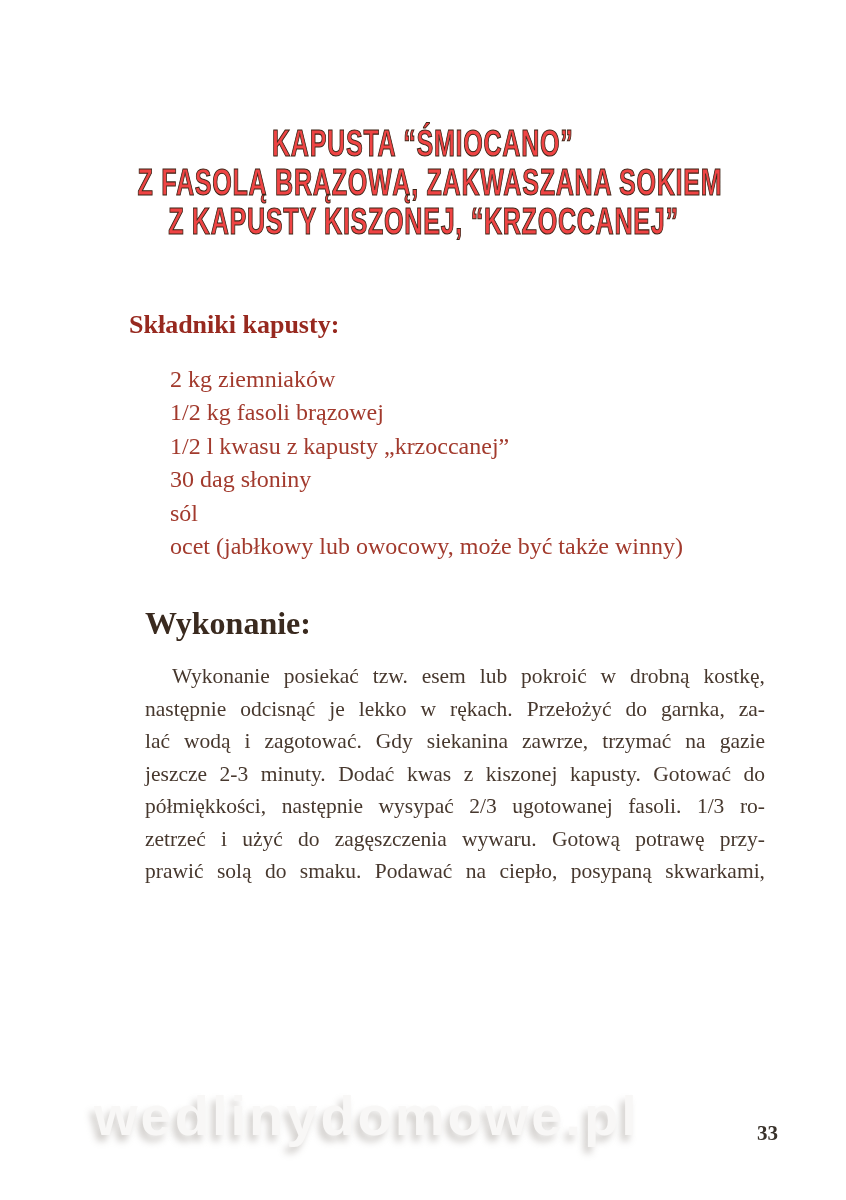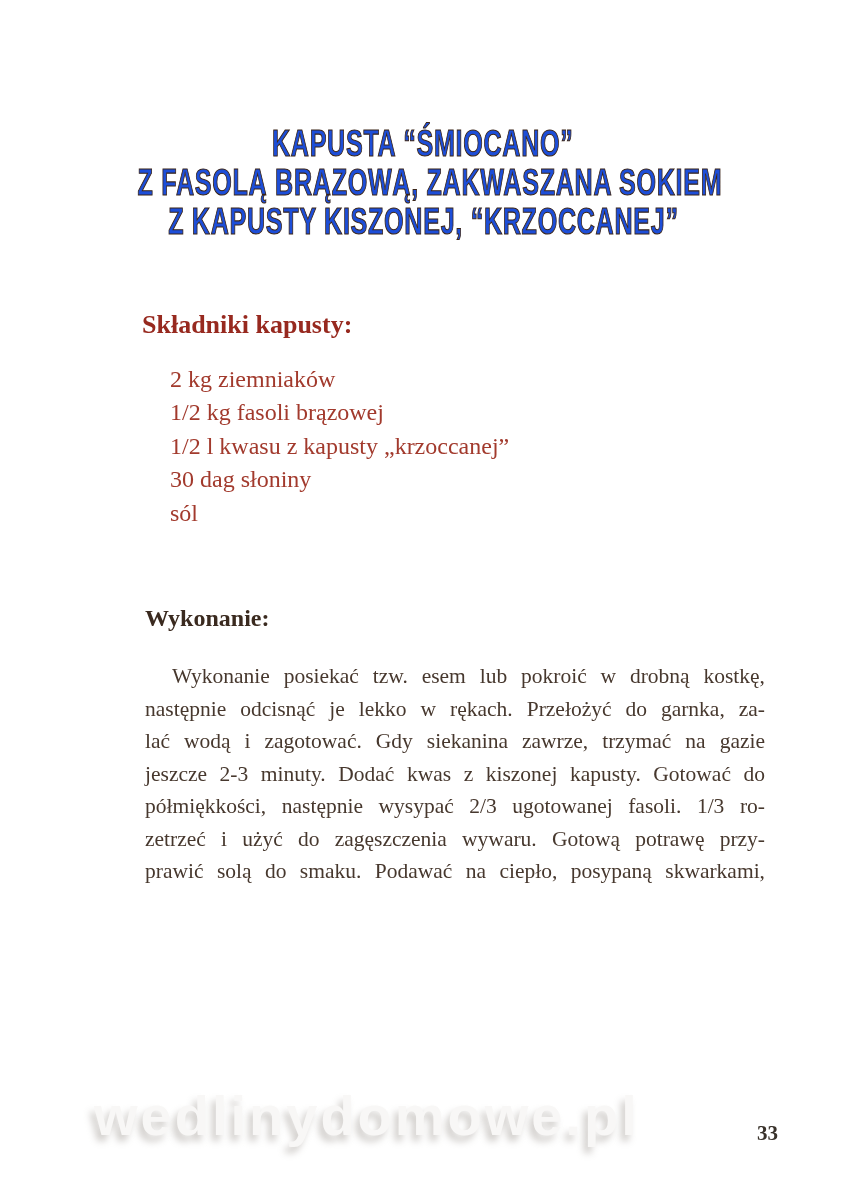--- a/index.html
+++ b/index.html
@@ -16,21 +16,21 @@
     font-family: "Liberation Serif", serif;
   }
 
   
   .title-block {
     position: absolute;
     top: 124px;
     left: 0;
     width: 846px;
     text-align: center;
-    color: #1d4ed8;
+    color: #ef4444;
   }
   .title-line {
     height: 39px;
     line-height: 39px;
     white-space: nowrap;
   }
   .title-line > span {
     display: inline-block;
     transform: scaleX(0.68);
     transform-origin: 50% 50%;
@@ -38,42 +38,42 @@
     font-weight: bold;
     font-size: 37px;
     letter-spacing: 1px;
     -webkit-text-stroke: 1.1px #3b2517;
   }
 
   
   .ing-heading {
     position: absolute;
     top: 310px;
-    left: 142px;
+    left: 129px;
     font-weight: bold;
     font-size: 26px;
     color: #97291f;
   }
   .ing-list {
     position: absolute;
     top: 363px;
     left: 170px;
     font-size: 24px;
     line-height: 33.4px;
     color: #a23a2d;
     white-space: nowrap;
   }
 
   
   .prep-heading {
     position: absolute;
     top: 605px;
     left: 145px;
     font-weight: bold;
-    font-size: 24px;
+    font-size: 32px;
     color: #3a2a1f;
   }
   .prep-body {
     position: absolute;
     top: 660px;
     left: 145px;
     width: 620px;
     font-size: 21.5px;
     line-height: 32.5px;
     color: #47382e;
@@ -122,20 +122,21 @@
   </div>
 
   <div class="ing-heading">Składniki kapusty:</div>
 
   <div class="ing-list">
     <div class="ing-item">2 kg ziemniaków</div>
     <div class="ing-item">1/2 kg fasoli brązowej</div>
     <div class="ing-item">1/2 l kwasu z kapusty „krzoccanej”</div>
     <div class="ing-item">30 dag słoniny</div>
     <div class="ing-item">sól</div>
+    <div class="ing-item">ocet (jabłkowy lub owocowy, może być także winny)</div>
   </div>
 
   <div class="prep-heading">Wykonanie:</div>
 
   <div class="prep-body">
     <div class="pline first">Wykonanie posiekać tzw. esem lub pokroić w drobną kostkę,</div>
     <div class="pline">następnie odcisnąć je lekko w rękach. Przełożyć do garnka, za-</div>
     <div class="pline">lać wodą i zagotować. Gdy siekanina zawrze, trzymać na gazie</div>
     <div class="pline">jeszcze 2-3 minuty. Dodać kwas z kiszonej kapusty. Gotować do</div>
     <div class="pline">półmiękkości, następnie wysypać 2/3 ugotowanej fasoli. 1/3 ro-</div>

